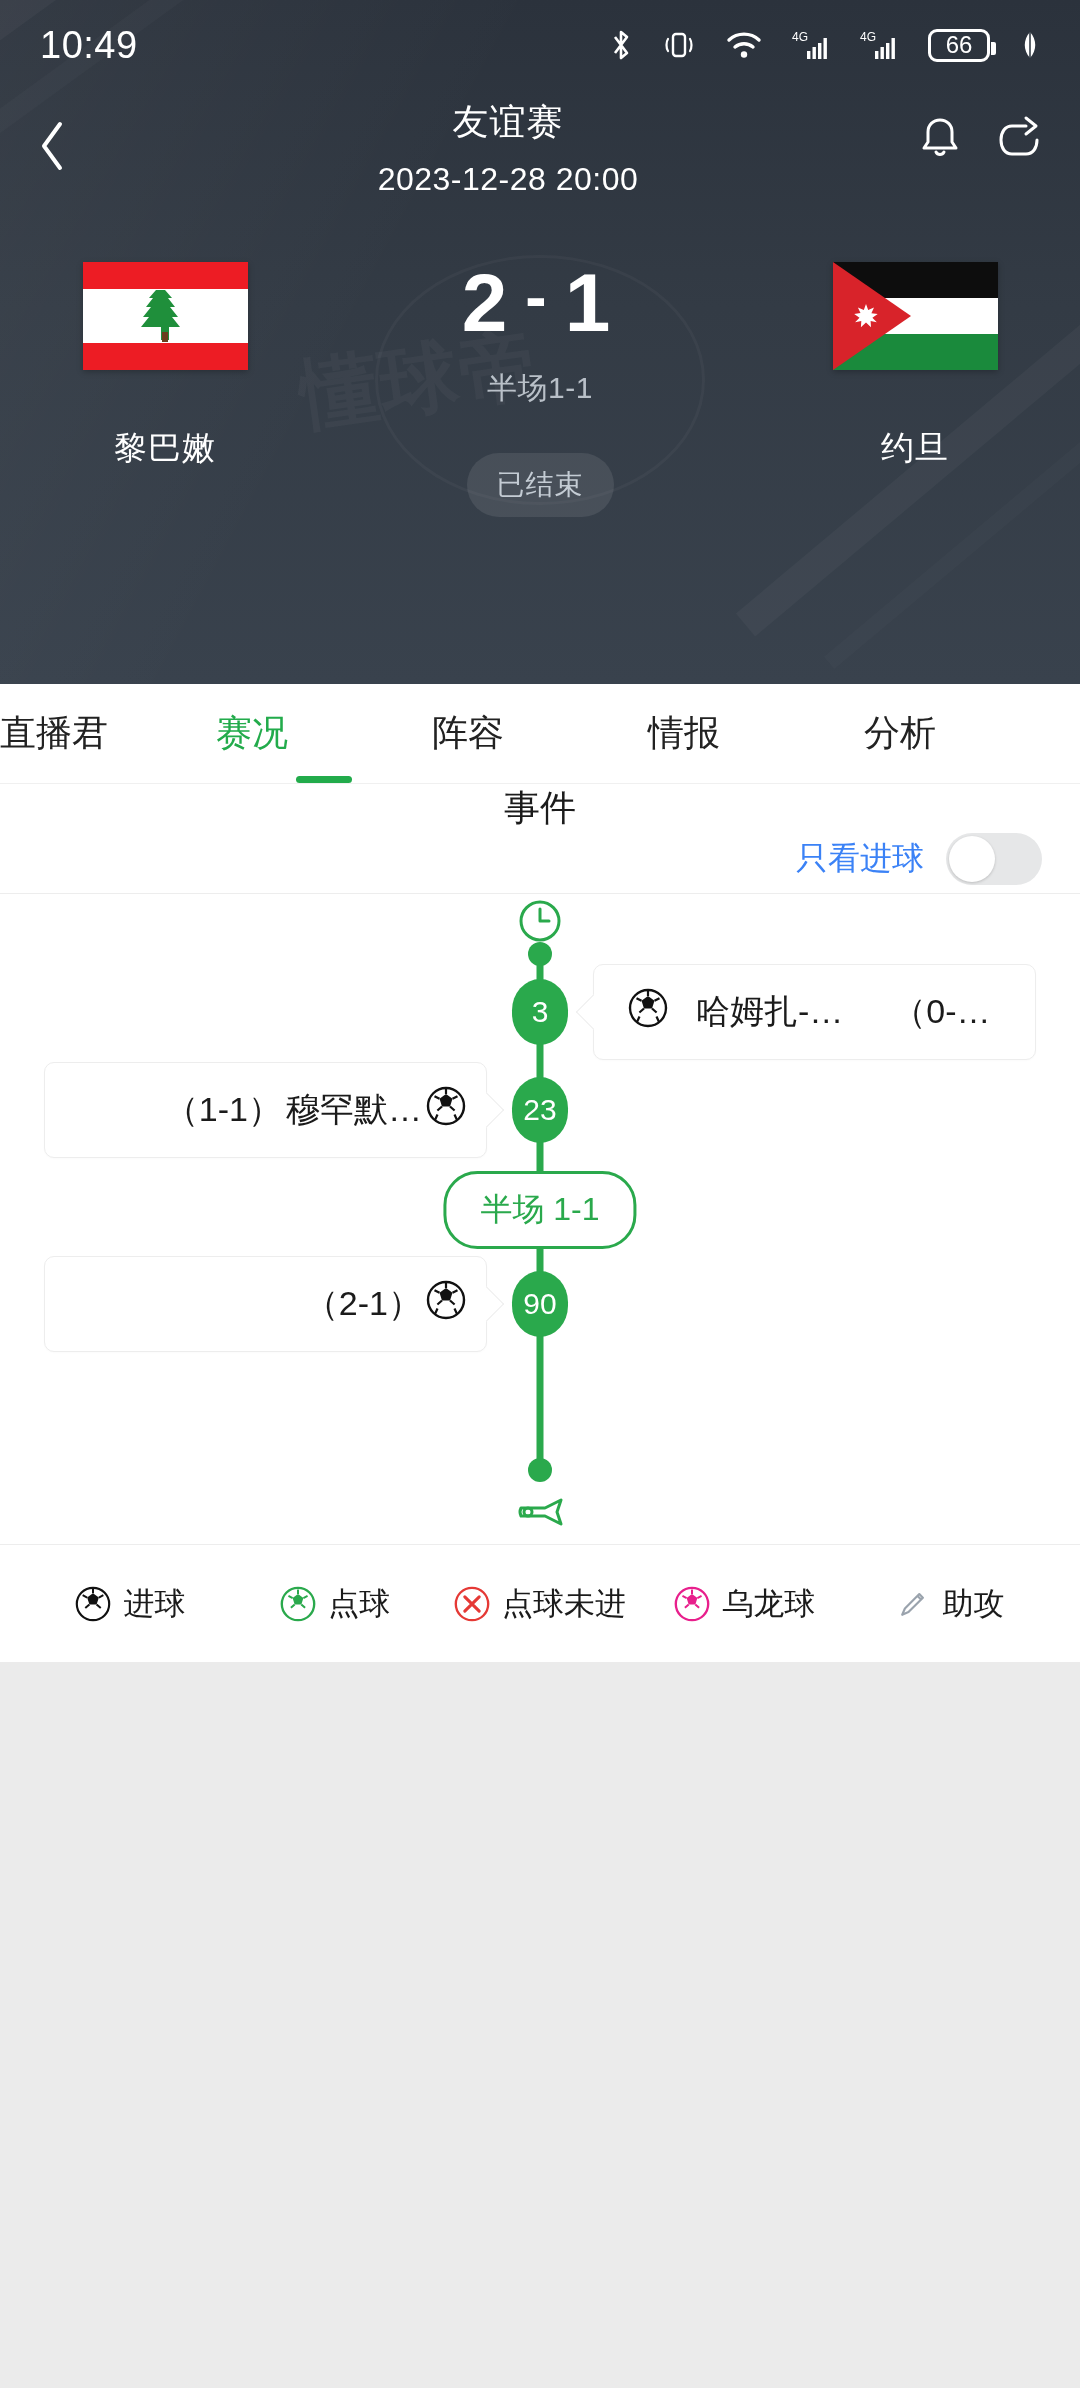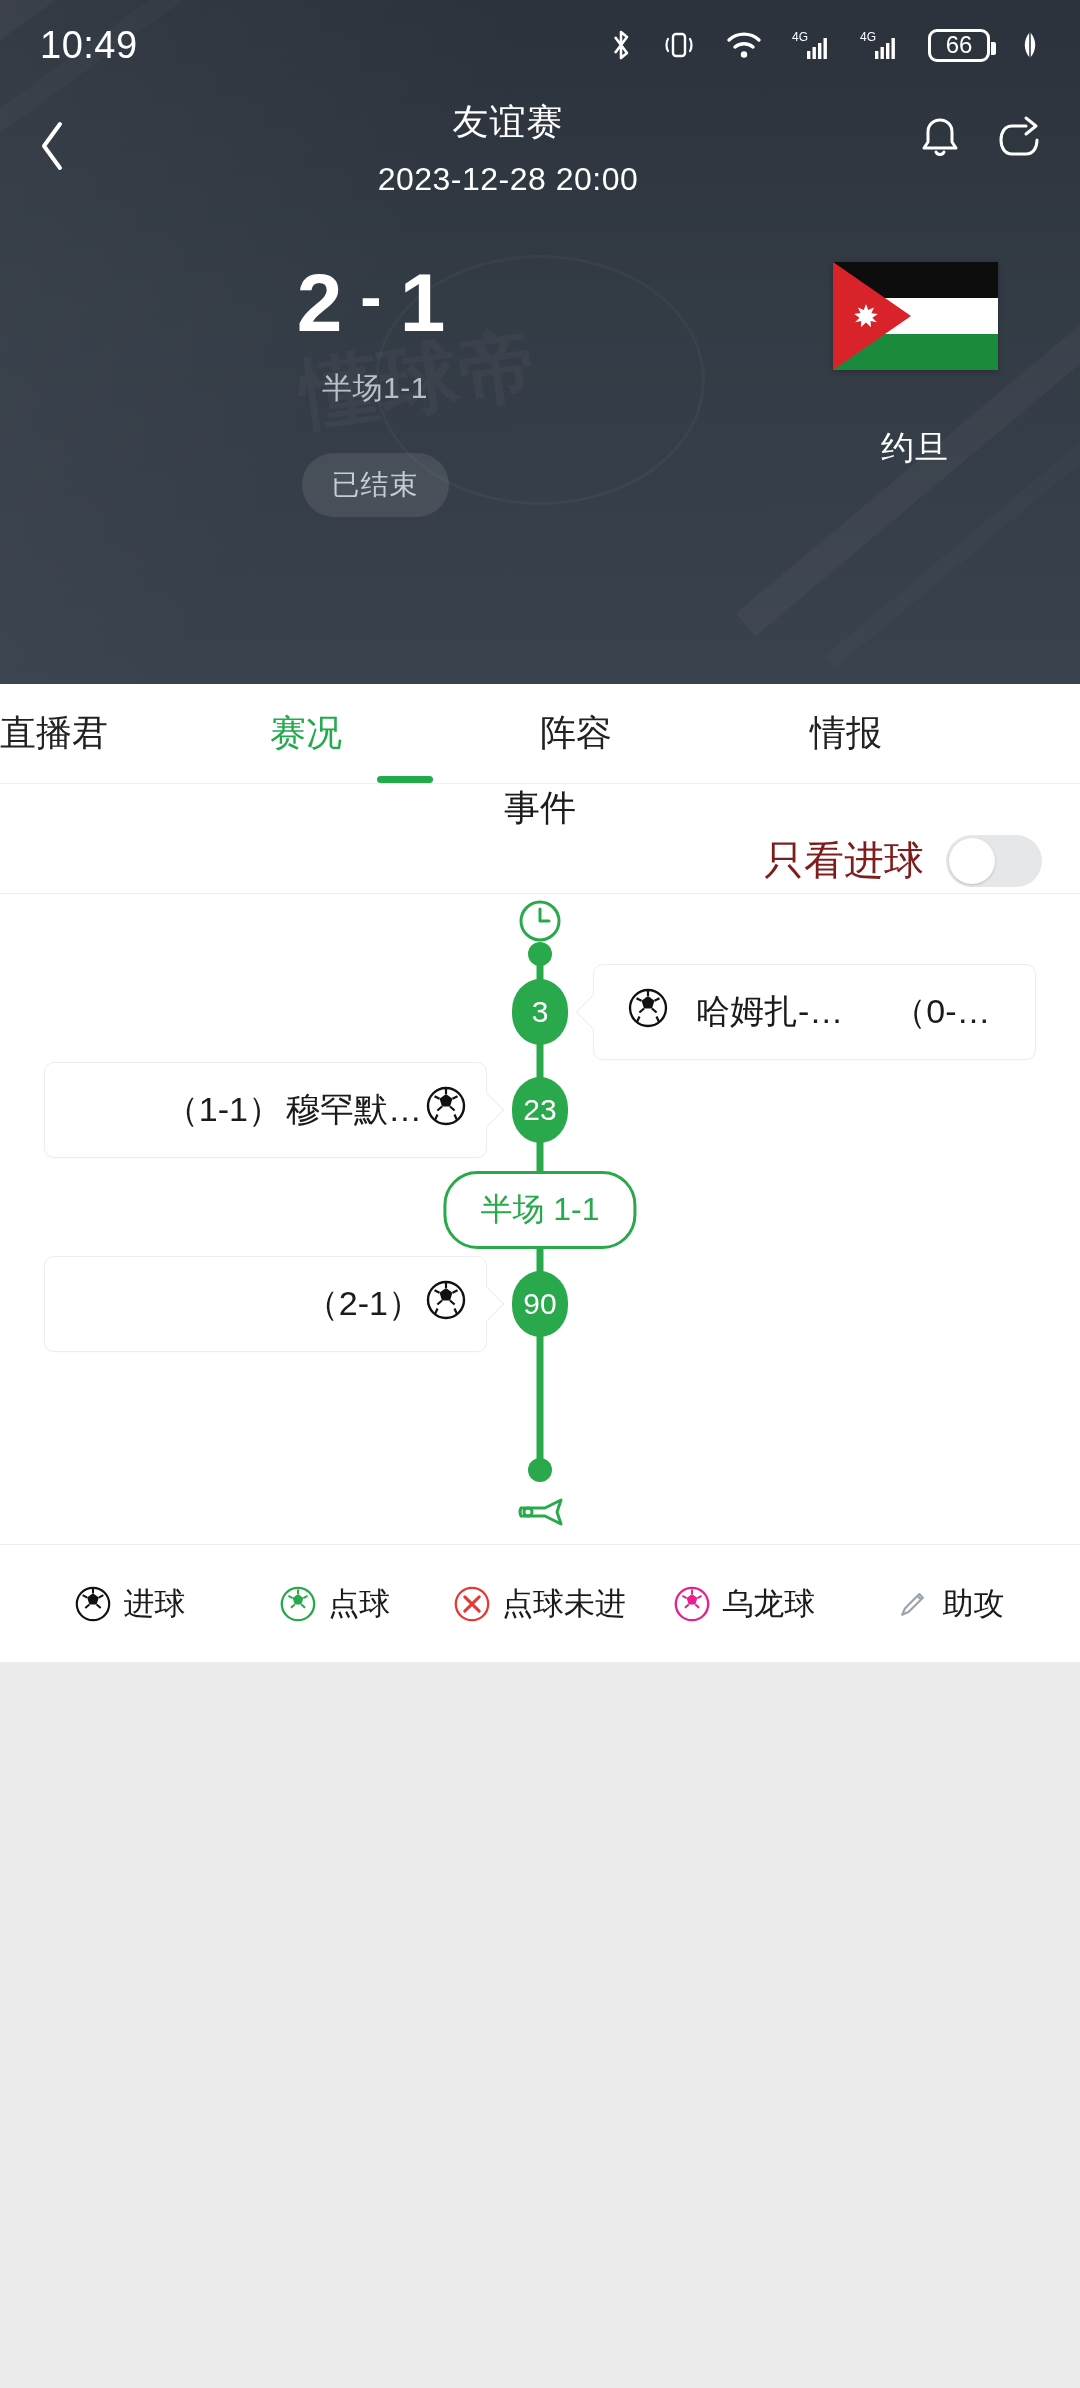--- a/index.html
+++ b/index.html
@@ -166,21 +166,21 @@
   .evhead {
     display:flex; align-items:center;
     background:#fff;
     height:110px;
     padding:0 38px;
     border-bottom:1px solid #ededed;
     flex-direction:column;
   }
   .evhead-title { font-size:36px; color:#1b1b1b; }
   .evhead-right { margin-left:auto; display:flex; align-items:center; gap:22px; }
-  .evhead-label { font-size:40px; color:#7f1d1d; }
+  .evhead-label { font-size:32px; color:#3b82f6; }
   .toggle {
     width:96px; height:52px; border-radius:26px;
     background:#e6e7e8;
     position:relative; cursor:pointer;
   }
   .toggle .knob {
     position:absolute; left:3px; top:3px;
     width:46px; height:46px; border-radius:50%;
     background:#fff;
     box-shadow:0 1px 3px rgba(0,0,0,0.18);
@@ -364,20 +364,31 @@
         <span>
           <svg width="46" height="50" viewBox="0 0 46 50">
             <path d="M30 12H16C9 12 5 18 5 26s4 14 11 14h14c7 0 11-6 11-14" stroke="#fff" stroke-width="3" fill="none" stroke-linecap="round"></path>
             <path d="M30 4l10 8-10 8" stroke="#fff" stroke-width="3" fill="none" stroke-linecap="round" stroke-linejoin="round"></path>
           </svg>
         </span>
       </div>
     </div>
 
     <div class="scoreblock">
+      <div class="teamcol">
+        <div class="flagbox fl-leb">
+          <div class="band top"></div>
+          <div class="band bot"></div>
+          <svg class="cedar" width="62" height="56" viewBox="0 0 62 56">
+            <path d="M31 2l7 8h-4l7 9h-5l8 10h-6l8 10H35v13h-8V39H7l8-10H9l8-10h-5l7-9h-4l7-8z" fill="#1f8f3b"></path>
+            <rect x="28" y="44" width="6" height="10" fill="#6b3f1d"></rect>
+          </svg>
+        </div>
+        <div class="teamname">黎巴嫩</div>
+      </div>
 
       <div class="centercol">
         <div class="score">
           <span>2</span>
           <span class="dash">-</span>
           <span>1</span>
         </div>
         <div class="halftime">半场1-1</div>
         <div class="status-pill">已结束</div>
       </div>
@@ -402,20 +413,23 @@
         <span>直播君</span>
       </div>
     <div class="tab active">
         <span>赛况</span>
       </div>
     <div class="tab">
         <span>阵容</span>
       </div>
     <div class="tab">
         <span>情报</span>
+      </div>
+    <div class="tab">
+        <span>分析</span>
       </div>
   </div>
 
   <div class="evhead">
     <div class="evhead-title">事件</div>
     <div class="evhead-right">
       <div class="evhead-label">只看进球</div>
       <div class="toggle">
         <div class="knob"></div>
       </div>

